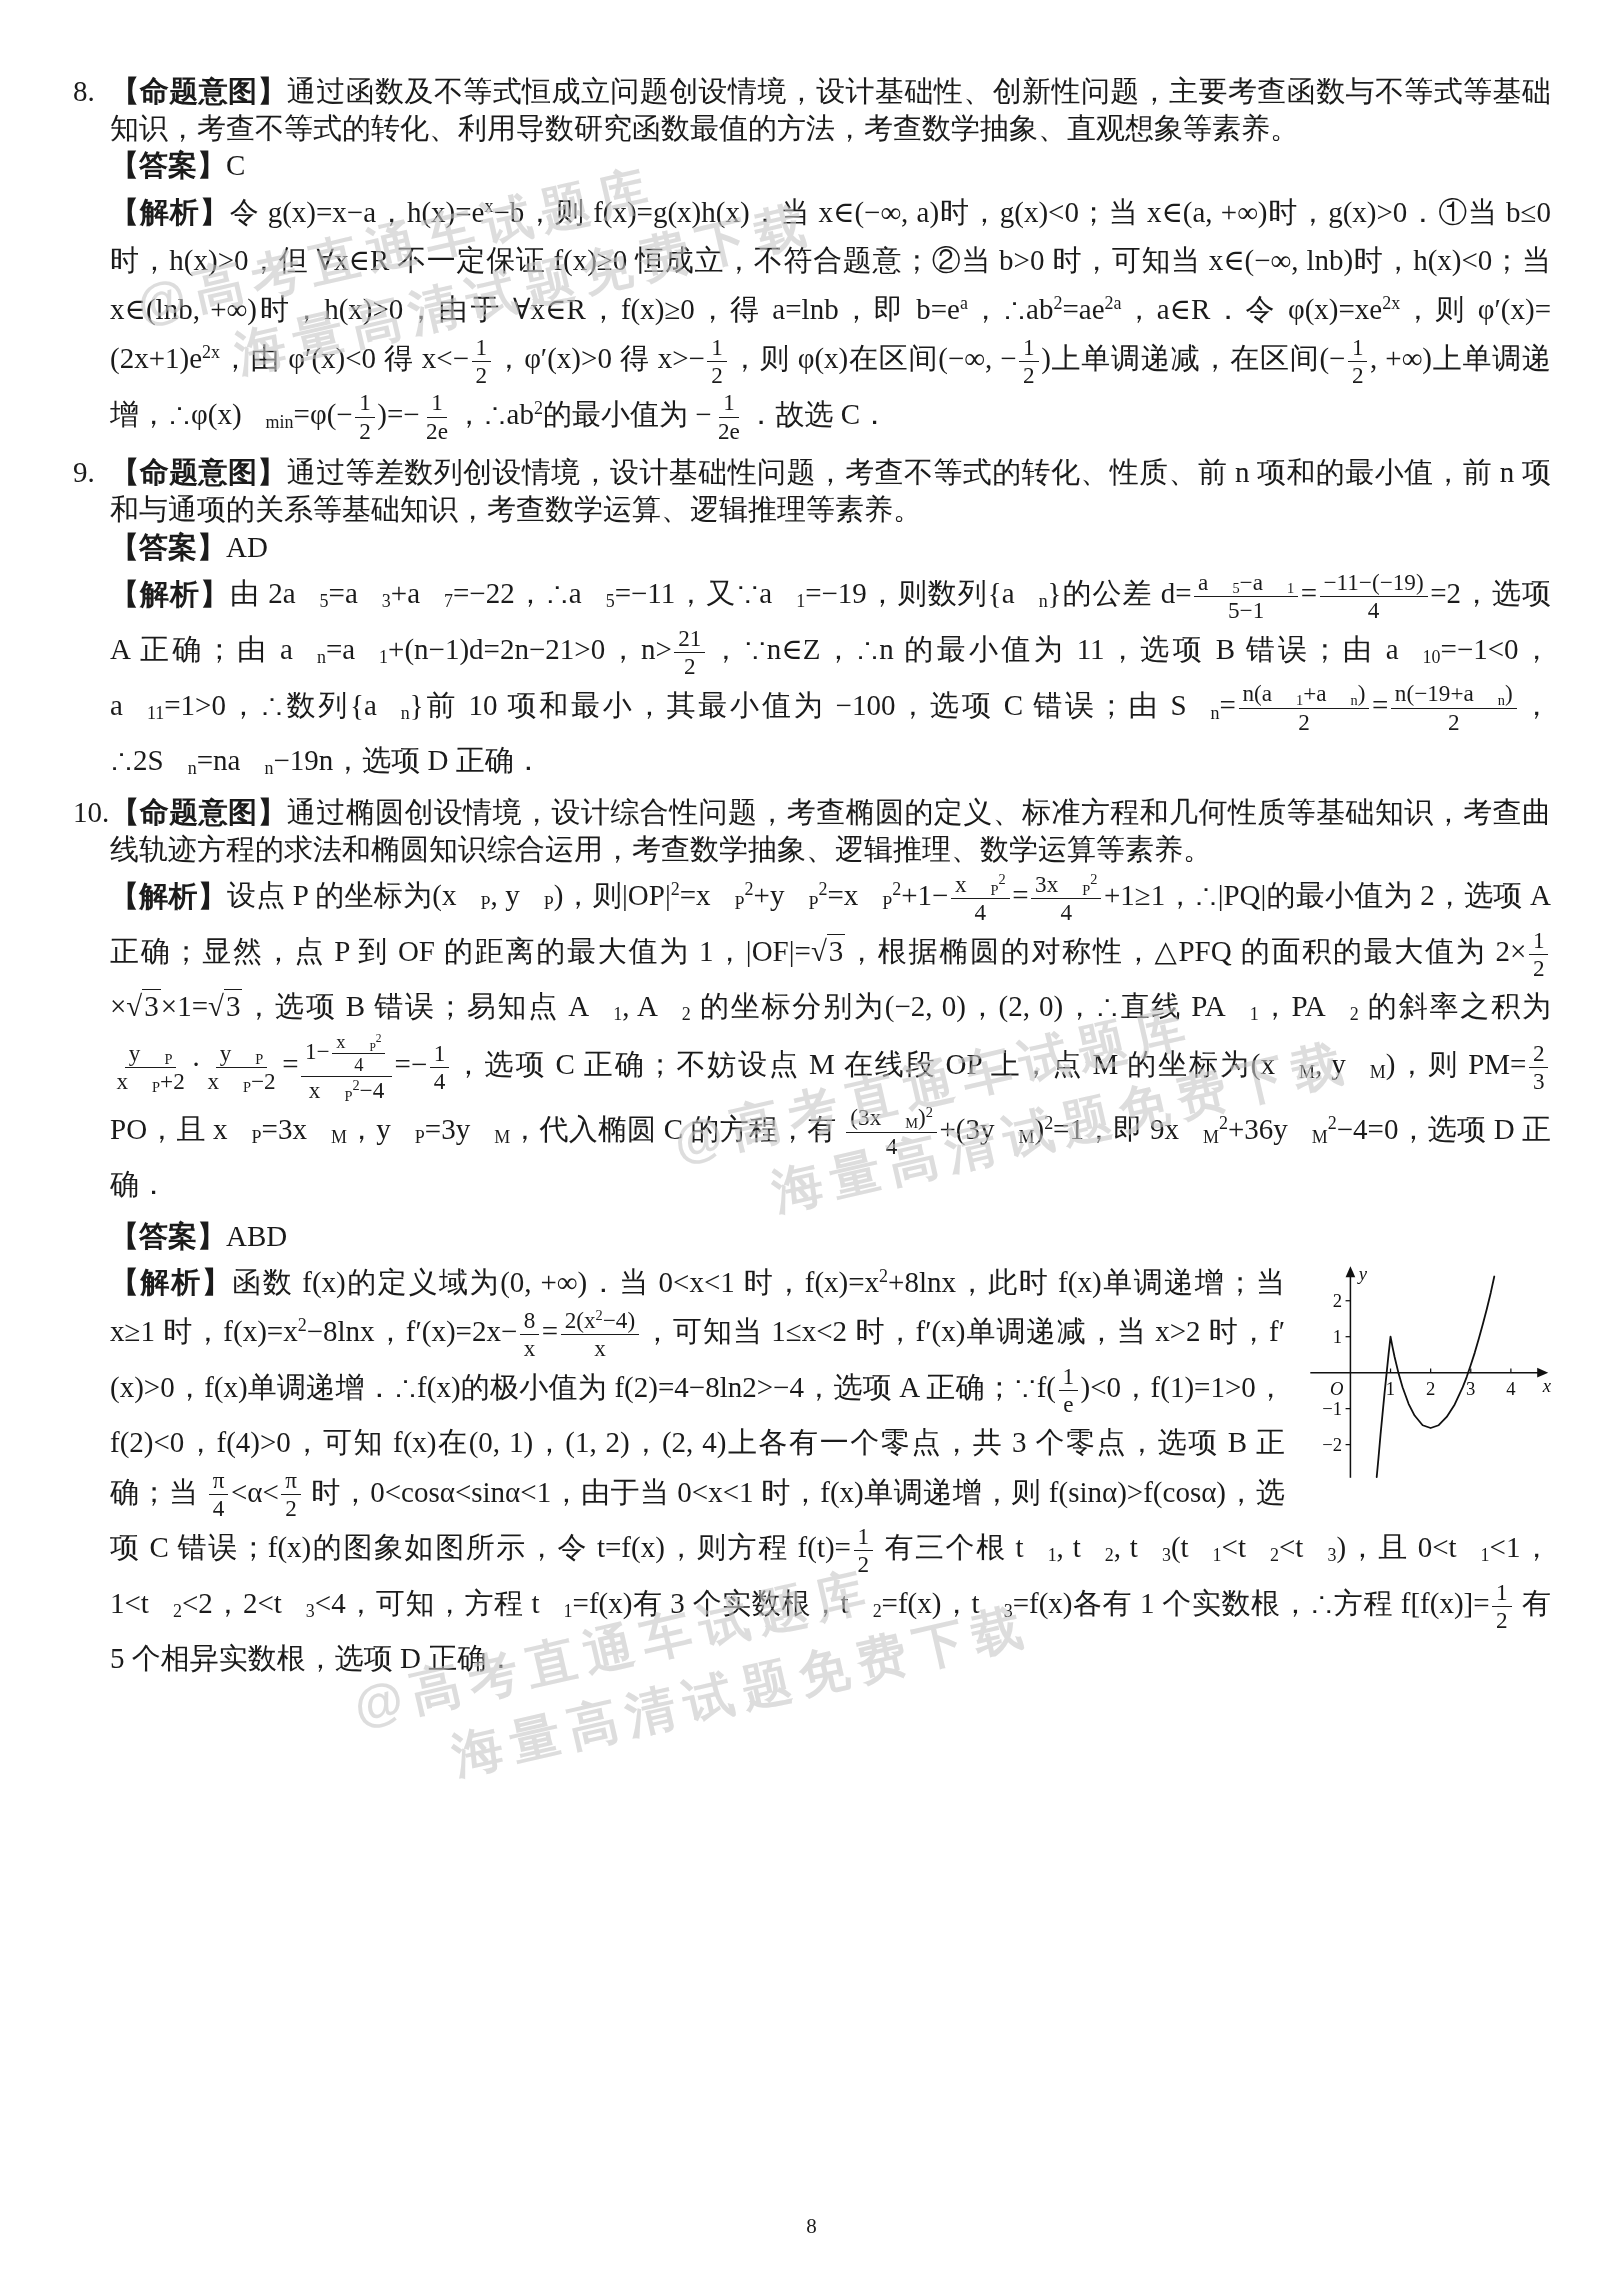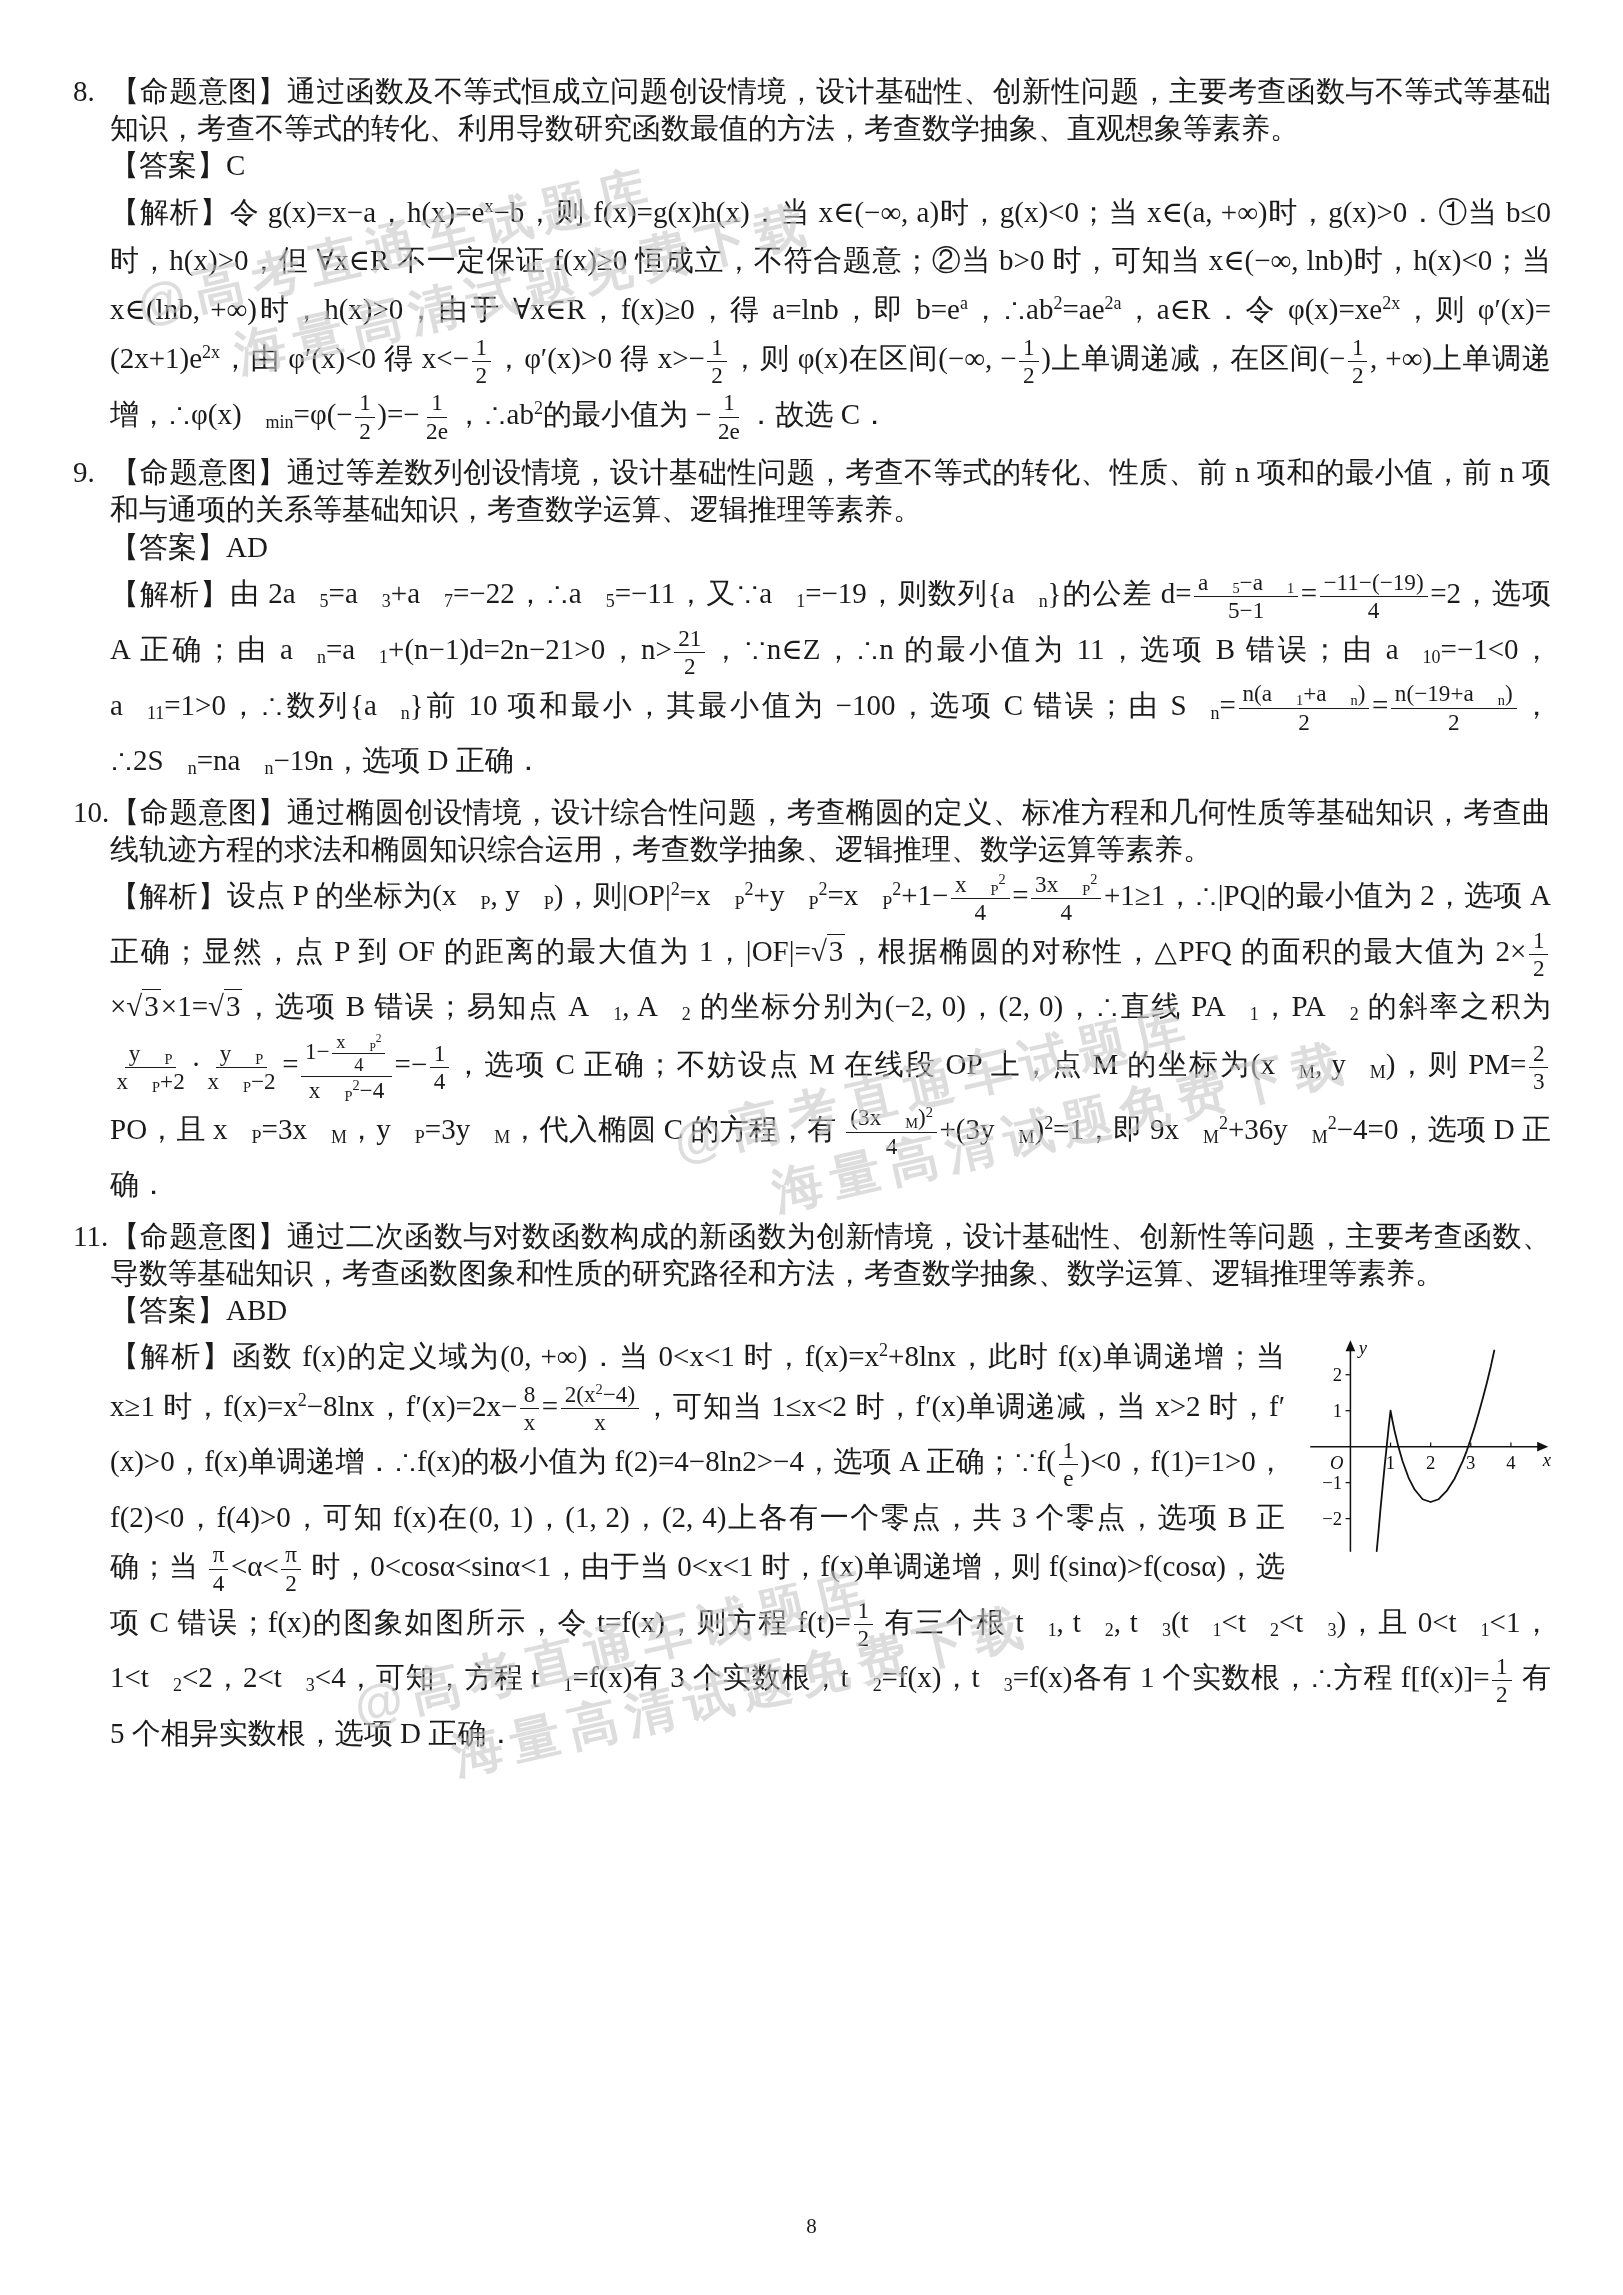--- a/index.html
+++ b/index.html
@@ -17,21 +17,21 @@
     padding: 73px 72px 0 73px;
   }
   .problem { position: relative; margin-bottom: 9.2px; }
   .para {
     font-size: 29px;
     text-align: justify;
     padding-left: 37px;
   }
   .intent { line-height: 1.28; text-indent: -37px; }
   .pnum { display: inline-block; width: 37px; text-indent: 0; }
-  .lbl { font-weight: 400; }
+  .lbl { font-weight: 700; }
   .answer { line-height: 1.3; margin-top: 0; }
   .analysis { line-height: 1.68; margin-top: 2.6px; }
   sub, sup { font-size: 0.62em; line-height: 0; }
   sup { vertical-align: 0.55em; }
   sub { vertical-align: -0.22em; padding-left: 24px; }
   .frac {
     display: inline-flex;
     flex-direction: column;
     align-items: center;
     vertical-align: middle;
@@ -188,23 +188,20 @@
             <span class="fn">2</span>
             <span class="fd">3</span>
           </span>PO，且 x<sub>P</sub>=3x<sub>M</sub>，y<sub>P</sub>=3y<sub>M</sub>，代入椭圆 C 的方程，有 <span class="frac">
             <span class="fn">(3x<sub>M</sub>)<sup>2</sup></span>
             <span class="fd">4</span>
           </span>+(3y<sub>M</sub>)<sup>2</sup>=1，即 9x<sub>M</sub><sup>2</sup>+36y<sub>M</sub><sup>2</sup>−4=0，选项 D 正确．</span>
     </p>
   </section>
 
   <section class="problem">
-    <p class="para intent">
-      <span class="pnum">11.</span><b class="lbl">【命题意图】</b><span>通过二次函数与对数函数构成的新函数为创新情境，设计基础性、创新性等问题，主要考查函数、导数等基础知识，考查函数图象和性质的研究路径和方法，考查数学抽象、数学运算、逻辑推理等素养。</span>
-    </p>
     <p class="para answer">
       <b class="lbl">【答案】</b><span>ABD</span>
     </p>
     <p class="para analysis">
       <span class="fig-float">
         <svg viewBox="0 0 360 320" xmlns="http://www.w3.org/2000/svg" style="font-size:44px">
 
           <line class="axis" x1="12" y1="160" x2="346" y2="160"></line>
           <polygon points="356,160 340,153 340,167" fill="#111"></polygon>
           <line class="axis" x1="70" y1="312" x2="70" y2="16"></line>

